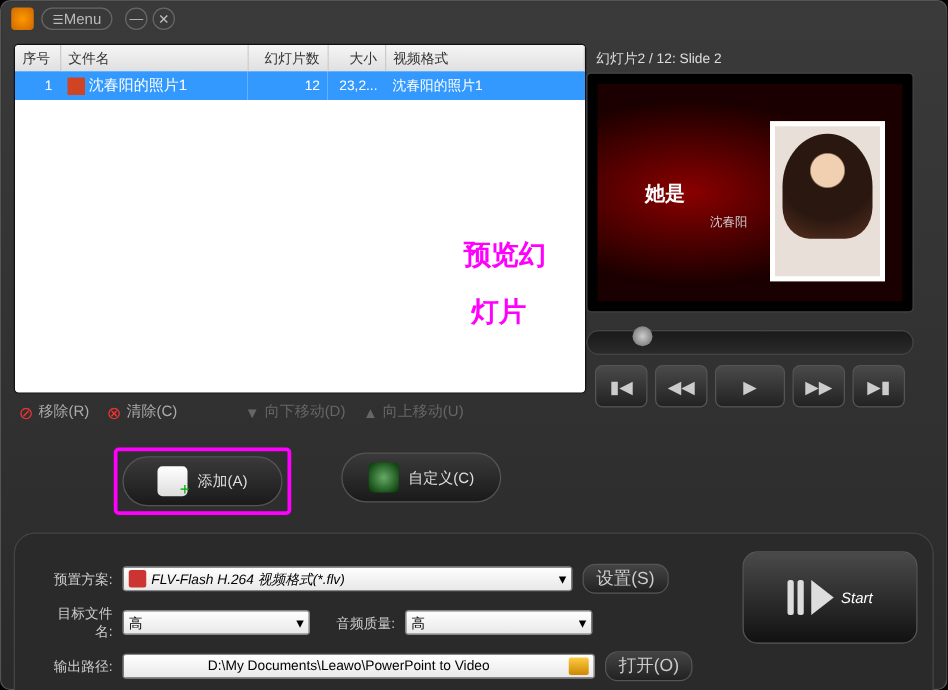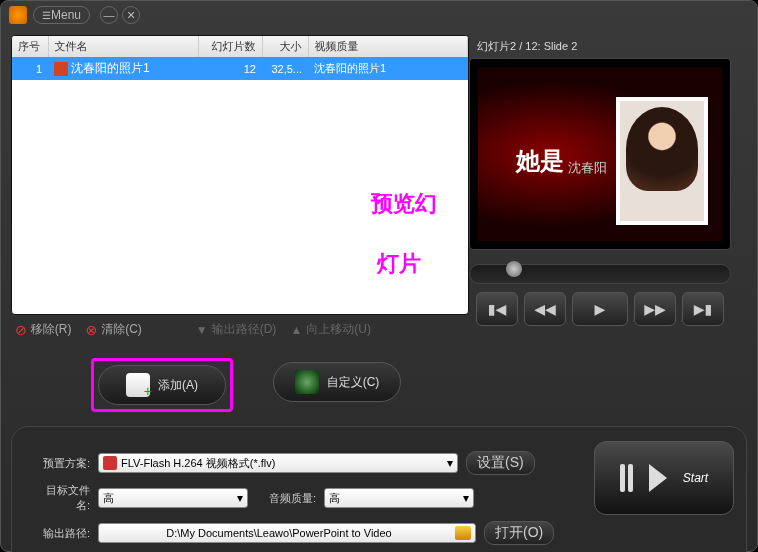--- a/index.html
+++ b/index.html
@@ -18,39 +18,39 @@
 th { background: linear-gradient(#f5f5f5, #e0e0e0); border-right: 1px solid #ccc; padding: 3px 6px; text-align: left; font-weight: normal; color: #333; font-size: 11px; }
 td { padding: 3px 6px; font-size: 11px; }
 tr.sel td { background: #3399ff; color: #fff; }
 .ppt-icon { display: inline-block; width: 14px; height: 14px; background: #d04423; vertical-align: middle; margin-right: 3px; }
 .toolbar { display: flex; align-items: center; gap: 14px; padding: 6px 4px; color: #aaa; font-size: 11px; }
 .toolbar .tb-item { display: flex; align-items: center; gap: 4px; cursor: pointer; }
 .toolbar .dim { color: #666; }
 .preview-title { color: #ddd; padding: 4px 8px; font-size: 11px; }
 .preview-box { width: 262px; height: 192px; background: #000; border: 1px solid #444; border-radius: 4px; position: relative; overflow: hidden; }
 .preview-inner { position: absolute; inset: 8px; background: radial-gradient(ellipse at 30% 50%, #8a0000, #1a0000 60%); }
-.preview-text { position: absolute; left: 38px; top: 78px; color: #fff; font-size: 24px; font-weight: bold; }
-.preview-sub { position: absolute; left: 90px; top: 92px; color: #ccc; font-size: 13px; }
+.preview-text { position: absolute; left: 38px; top: 78px; color: #fff; font-size: 16px; font-weight: bold; }
+.preview-sub { position: absolute; left: 90px; top: 104px; color: #ccc; font-size: 10px; }
 .preview-photo { position: absolute; right: 14px; top: 30px; width: 92px; height: 128px; background: #e8e0d8; border: 4px solid #fff; }
 .preview-photo::after { content: ""; position: absolute; inset: 6px 6px 30px 6px; background: radial-gradient(circle at 50% 35%, #f0d0b0 20%, #2a1810 22%, #2a1810 60%, #5a3020); border-radius: 50% 50% 30% 30%; }
 .slider-bar { margin-top: 14px; height: 20px; background: linear-gradient(#1a1a1a, #2a2a2a); border-radius: 10px; border: 1px solid #444; position: relative; }
 .slider-knob { position: absolute; left: 36px; top: -4px; width: 16px; height: 16px; background: radial-gradient(#ccc, #666); border-radius: 50%; }
 .player-btns { display: flex; gap: 6px; margin-top: 8px; justify-content: center; }
 .pbtn { width: 42px; height: 34px; background: linear-gradient(#4a4a4a, #222); border: 1px solid #555; border-radius: 6px; color: #ccc; display: flex; align-items: center; justify-content: center; cursor: pointer; font-size: 14px; }
 .big-btns { display: flex; gap: 40px; padding: 14px 0 10px 90px; }
 .big-btn { width: 128px; height: 40px; background: linear-gradient(#3a3a3a, #1a1a1a); border: 1px solid #555; border-radius: 20px; display: flex; align-items: center; justify-content: center; gap: 8px; color: #ddd; cursor: pointer; }
 .big-btn .ico { width: 24px; height: 24px; border-radius: 4px; }
 .add-highlight { border: 3px solid #ff00ff; padding: 4px; border-radius: 4px; }
 .bottom-panel { margin: 4px 10px 10px 10px; background: #2a2a2a; border: 1px solid #444; border-radius: 17px; padding: 24px; position: relative; }
 .form-row { display: flex; align-items: center; gap: 8px; margin-bottom: 8px; }
 .form-label { color: #ccc; width: 54px; text-align: right; font-size: 11px; }
 .combo { background: linear-gradient(#fff, #e8e8e8); border: 1px solid #888; border-radius: 3px; height: 20px; display: flex; align-items: center; padding: 0 4px; }
 .combo select, .combo input { border: none; background: transparent; outline: none; width: 100%; font-size: 11px; }
 .side-btn { background: linear-gradient(#444, #222); border: 1px solid #555; border-radius: 10px; color: #ccc; padding: 2px 10px; cursor: pointer; font-size: 14px; }
-.start-btn { position: absolute; right: 12px; top: 14px; width: 140px; height: 74px; background: linear-gradient(#4a4a4a, #111); border: 1px solid #555; border-radius: 12px; display: flex; align-items: center; justify-content: center; gap: 16px; color: #fff; font-size: 20px; font-style: italic; cursor: pointer; }
+.start-btn { position: absolute; right: 12px; top: 14px; width: 140px; height: 74px; background: linear-gradient(#4a4a4a, #111); border: 1px solid #555; border-radius: 12px; display: flex; align-items: center; justify-content: center; gap: 6px; color: #fff; font-size: 20px; font-style: italic; cursor: pointer; }
 .start-btn .arrow { width: 0; height: 0; border-left: 18px solid #ddd; border-top: 14px solid transparent; border-bottom: 14px solid transparent; }
 .start-btn .bars { display: flex; gap: 3px; }
 .start-btn .bars span { width: 5px; height: 28px; background: #ddd; border-radius: 2px; }
 .folder-icon { width: 16px; height: 14px; background: linear-gradient(#ffcc44, #cc8800); border-radius: 2px; cursor: pointer; }
 .annotation { position: absolute; color: #ff00ff; font-size: 22px; font-weight: bold; pointer-events: none; font-family: Liberation Mono, monospace; }
 svg.arrow-svg { position: absolute; pointer-events: none; }
 </style>
 </head>
 <body>
 
@@ -67,46 +67,46 @@
 
     <div class="left-panel">
       <div class="table-wrap">
         <table>
           <thead>
               <tr>
             <th style="width:36px">序号</th>
             <th style="width:150px">文件名</th>
             <th style="width:64px;text-align:right">幻灯片数</th>
             <th style="width:46px;text-align:right">大小</th>
-            <th>视频质量</th>
+            <th>视频格式</th>
           </tr>
             </thead>
           <tbody>
             <tr class="sel">
               <td style="text-align:right">1</td>
               <td><span class="ppt-icon"></span><span>沈春阳的照片1</span></td>
               <td style="text-align:right">12</td>
-              <td style="text-align:right">32,5...</td>
+              <td style="text-align:right">23,2...</td>
               <td>沈春阳的照片1</td>
             </tr>
           </tbody>
         </table>
       </div>
       <div class="toolbar">
         <div class="tb-item">
             <span style="color:#e33;font-size:14px">⊘</span>
             <span>移除(R)</span>
           </div>
         <div class="tb-item">
             <span style="color:#e33;font-size:14px">⊗</span>
             <span>清除(C)</span>
           </div>
         <div class="tb-item dim" style="margin-left:40px">
             <span>▼</span>
-            <span>输出路径(D)</span>
+            <span>向下移动(D)</span>
           </div>
         <div class="tb-item dim">
             <span>▲</span>
             <span>向上移动(U)</span>
           </div>
       </div>
     </div>
 
     <div class="right-panel">
       <div class="preview-title">幻灯片2 / 12: Slide 2</div>
@@ -143,21 +143,21 @@
       <div class="ico" style="background:radial-gradient(#6a6,#030)"></div>
       <span>自定义(C)</span>
     </div>
   </div>
 
   <div class="bottom-panel">
     <div class="form-row">
       <div class="form-label">预置方案:</div>
       <div class="combo" style="width:360px">
         <span style="width:14px;height:14px;background:#c33;border-radius:2px;margin-right:4px"></span>
-        <input readonly="" style="flex: 1 1 0%;" value="FLV-Flash H.264 视频格式(*.flv)">
+        <input readonly="" style="flex: 1 1 0%; font-style: italic;" value="FLV-Flash H.264 视频格式(*.flv)">
         <span>▾</span>
       </div>
       <div class="side-btn">设置(S)</div>
     </div>
     <div class="form-row">
       <div class="form-label">目标文件名:</div>
       <div class="combo" style="width:150px">
           <input readonly="" style="flex: 1 1 0%;" value="高">
           <span>▾</span>
         </div>
@@ -188,14 +188,14 @@
   <svg class="arrow-svg" width="758" height="552">
     <defs>
         <marker id="ah" markerWidth="10" markerHeight="10" refX="8" refY="3" orient="auto">
           <path d="M0,0 L0,6 L9,3 z" fill="#ff00ff"></path>
         </marker>
       </defs>
     <line x1="118" y1="350" x2="108" y2="90" stroke="#ff00ff" stroke-width="3" marker-end="url(#ah)"></line>
     <line x1="378" y1="210" x2="490" y2="150" stroke="#ff00ff" stroke-width="3" marker-end="url(#ah)"></line>
   </svg>
   <div class="annotation" style="left:370px;top:188px">预览幻</div>
-  <div class="annotation" style="left:376px;top:248px">灯片</div>
+  <div class="annotation" style="left:376px;top:234px">灯片</div>
 </div>
 
 </body></html>

